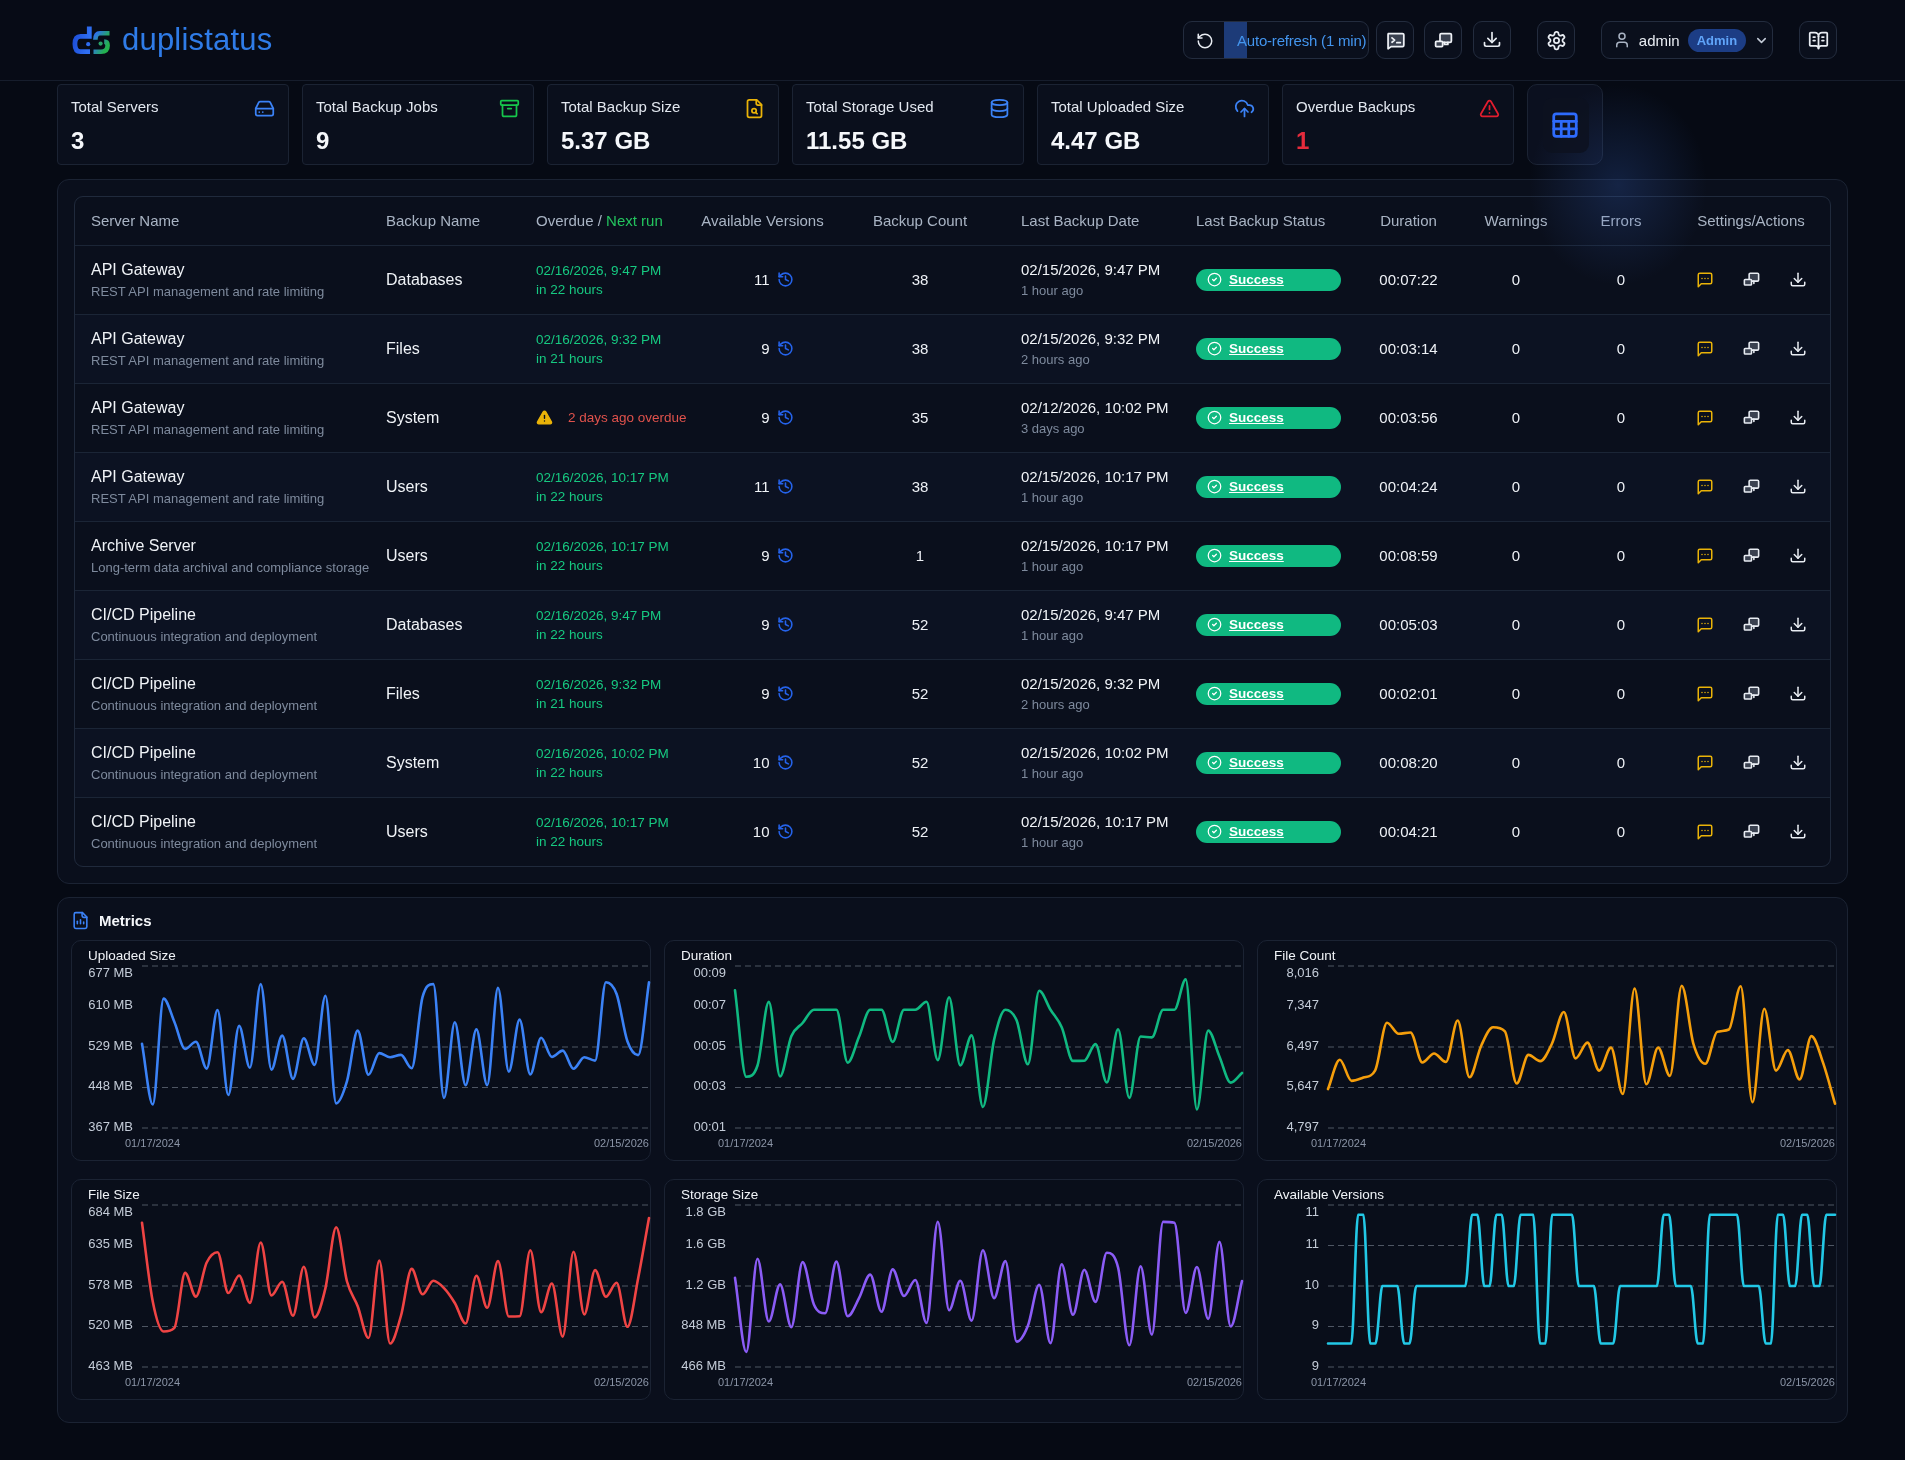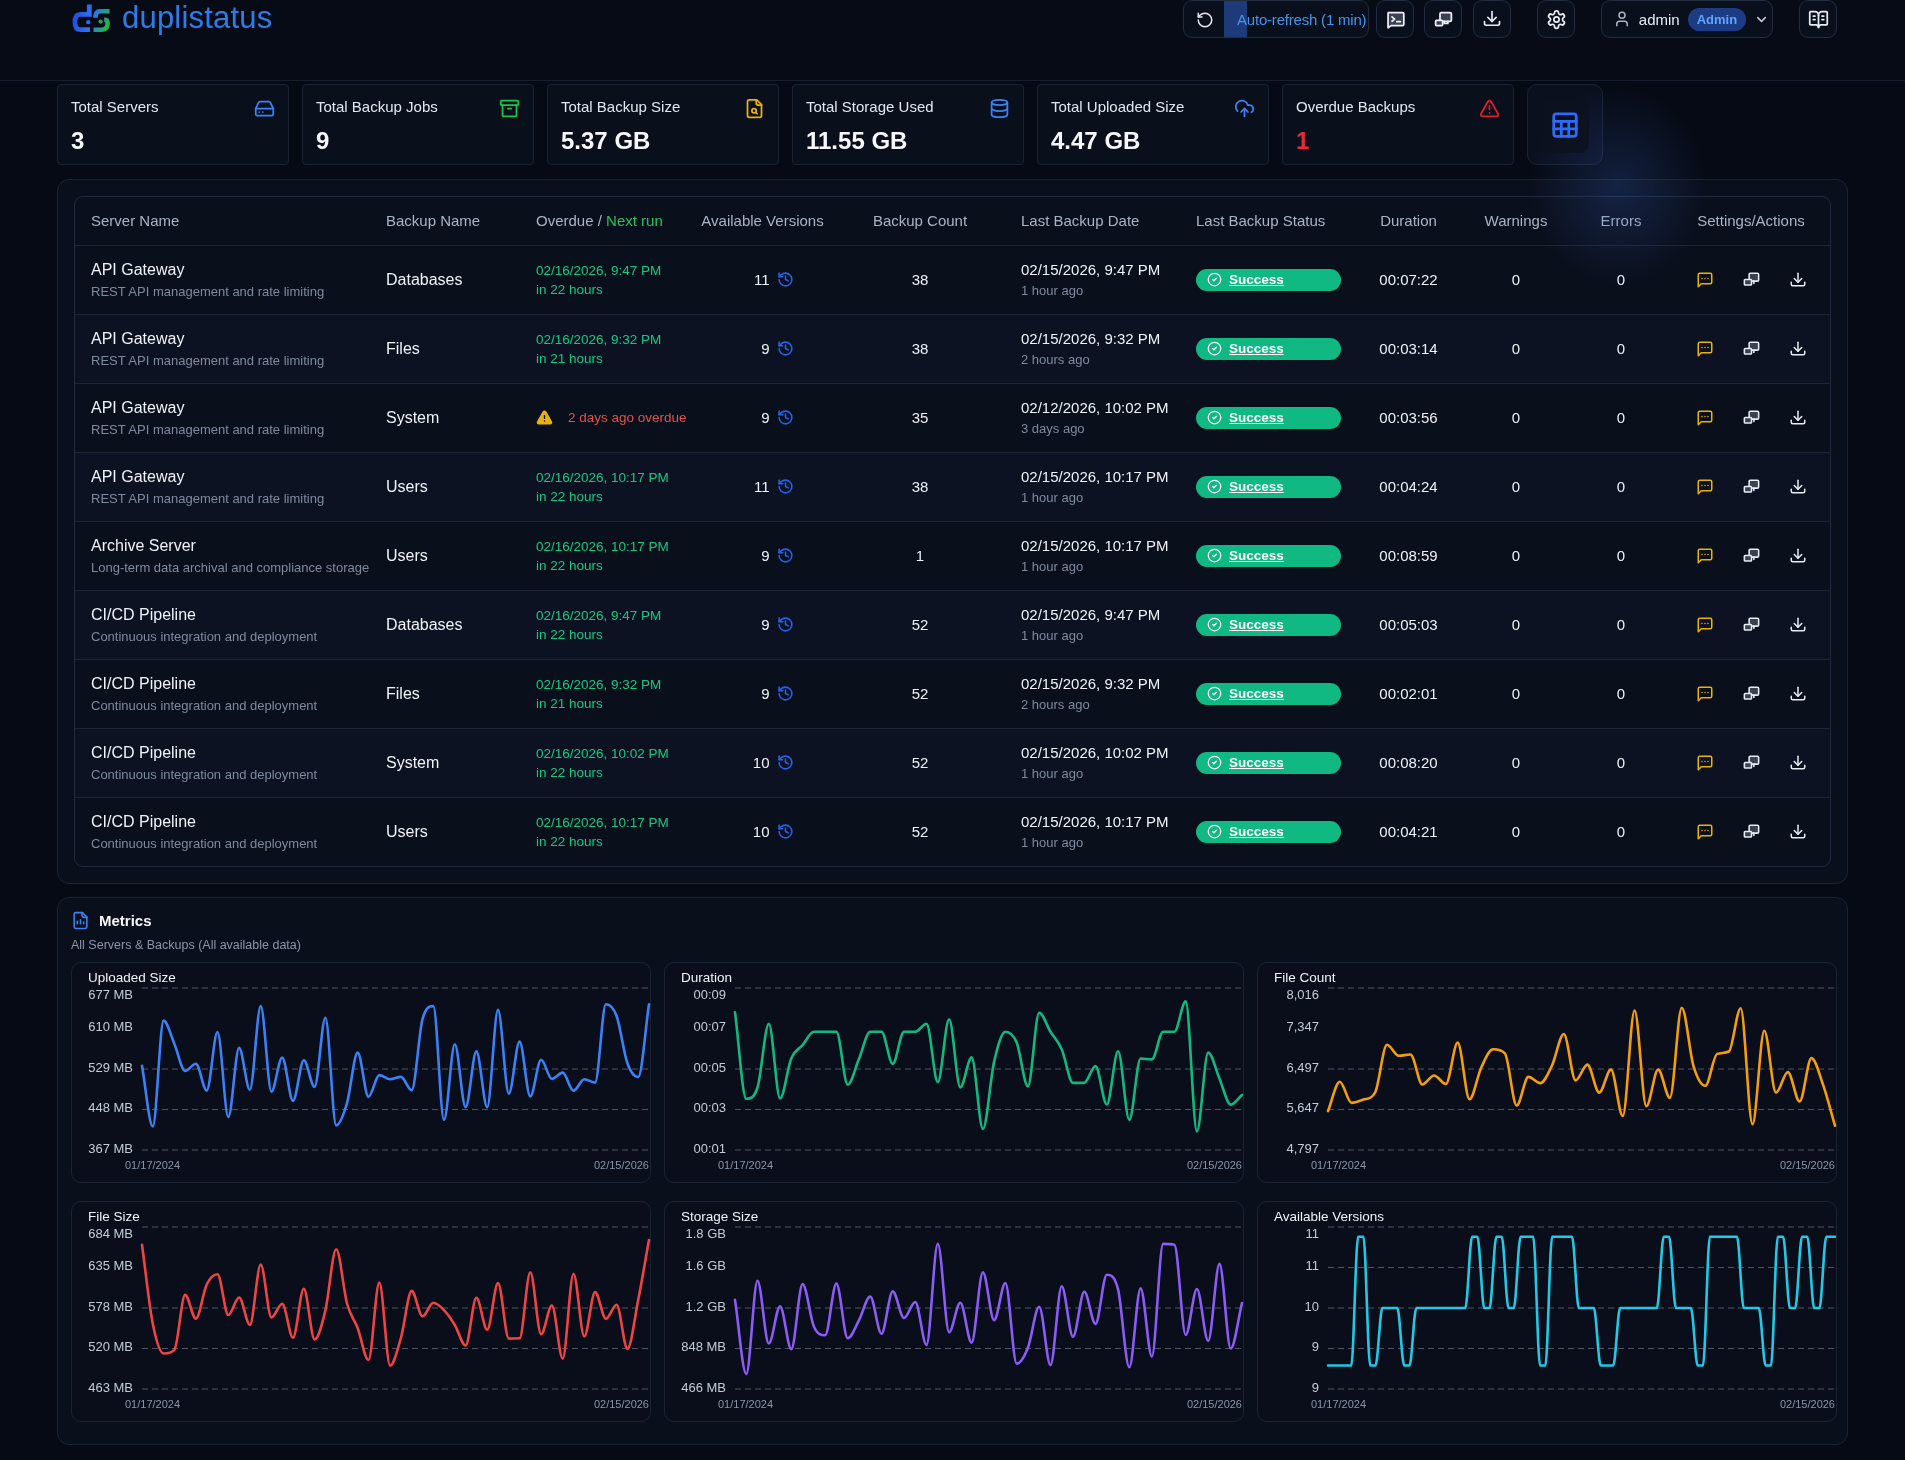--- a/index.html
+++ b/index.html
@@ -1,18 +1,18 @@
 <!DOCTYPE html>
 <html><head>
 <meta charset="utf-8">
 <style>
 * { margin:0; padding:0; box-sizing:border-box; }
 html,body { width:1905px; height:1460px; background:#060a14; overflow:hidden;
   font-family:"Liberation Sans", sans-serif; color:#eef1f6; }
-.hdr { height:81px; display:flex; align-items:flex-start; justify-content:space-between;
+.hdr { height:81px; display:flex; align-items:center; justify-content:space-between;
   padding:0 68px 0 72px; border-bottom:1px solid #161d2c; background:#070b16; }
 .logo { display:flex; align-items:center; gap:10px; }
 .logotext { font-size:31px; color:#2f7ce8; letter-spacing:0.2px; }
 .hctl { display:flex; align-items:center; }
 .btn { height:38px; border:1px solid #232c3e; border-radius:9px; background:#0a0f1c;
   display:flex; align-items:center; justify-content:center; color:#e8ecf2; }
 .icobtn { width:38px; }
 .autoreg { width:186px; position:relative; overflow:hidden; padding:0; white-space:nowrap; }
 .autoreg .seg1 { position:absolute; left:12px; top:9.5px; }
 .autoreg .seg2 { position:absolute; left:40px; top:0; width:23px; height:100%; background:#1d3b78; }
@@ -801,21 +801,20 @@
     <div class="mhead">
       <svg width="19" height="19" viewBox="0 0 24 24" fill="none" stroke="#3b82f6" stroke-width="2" stroke-linecap="round" stroke-linejoin="round">
           <path d="M14.5 2H6a2 2 0 0 0-2 2v16a2 2 0 0 0 2 2h12a2 2 0 0 0 2-2V7.5L14.5 2z"></path>
           <path d="M14 2v4a2 2 0 0 0 2 2h4"></path>
           <path d="M8 16v-3"></path>
           <path d="M12 16v-5"></path>
           <path d="M16 16v-2"></path>
         </svg>
       <span class="mt">Metrics</span>
     </div>
-    <div class="msub">All Servers &amp; Backups (All available data)</div>
     <div class="cgrid">
 <div class="chartcard">
           <div class="charttitle">Uploaded Size</div>
           <svg width="580" height="221" viewBox="0 0 580 221">
             <line x1="70.0" y1="25.0" x2="577.0" y2="25.0" stroke="#4e5663" stroke-width="1.2" stroke-dasharray="6 4"></line>
             <line x1="70.0" y1="106.0" x2="577.0" y2="106.0" stroke="#4e5663" stroke-width="1.2" stroke-dasharray="6 4"></line>
             <line x1="70.0" y1="146.5" x2="577.0" y2="146.5" stroke="#4e5663" stroke-width="1.2" stroke-dasharray="6 4"></line>
             <line x1="70.0" y1="187.0" x2="577.0" y2="187.0" stroke="#4e5663" stroke-width="1.2" stroke-dasharray="6 4"></line>
             <text x="61.0" y="36" text-anchor="end" font-size="13" fill="#c4ccd8">677 MB</text>
             <text x="61.0" y="68" text-anchor="end" font-size="13" fill="#c4ccd8">610 MB</text>

